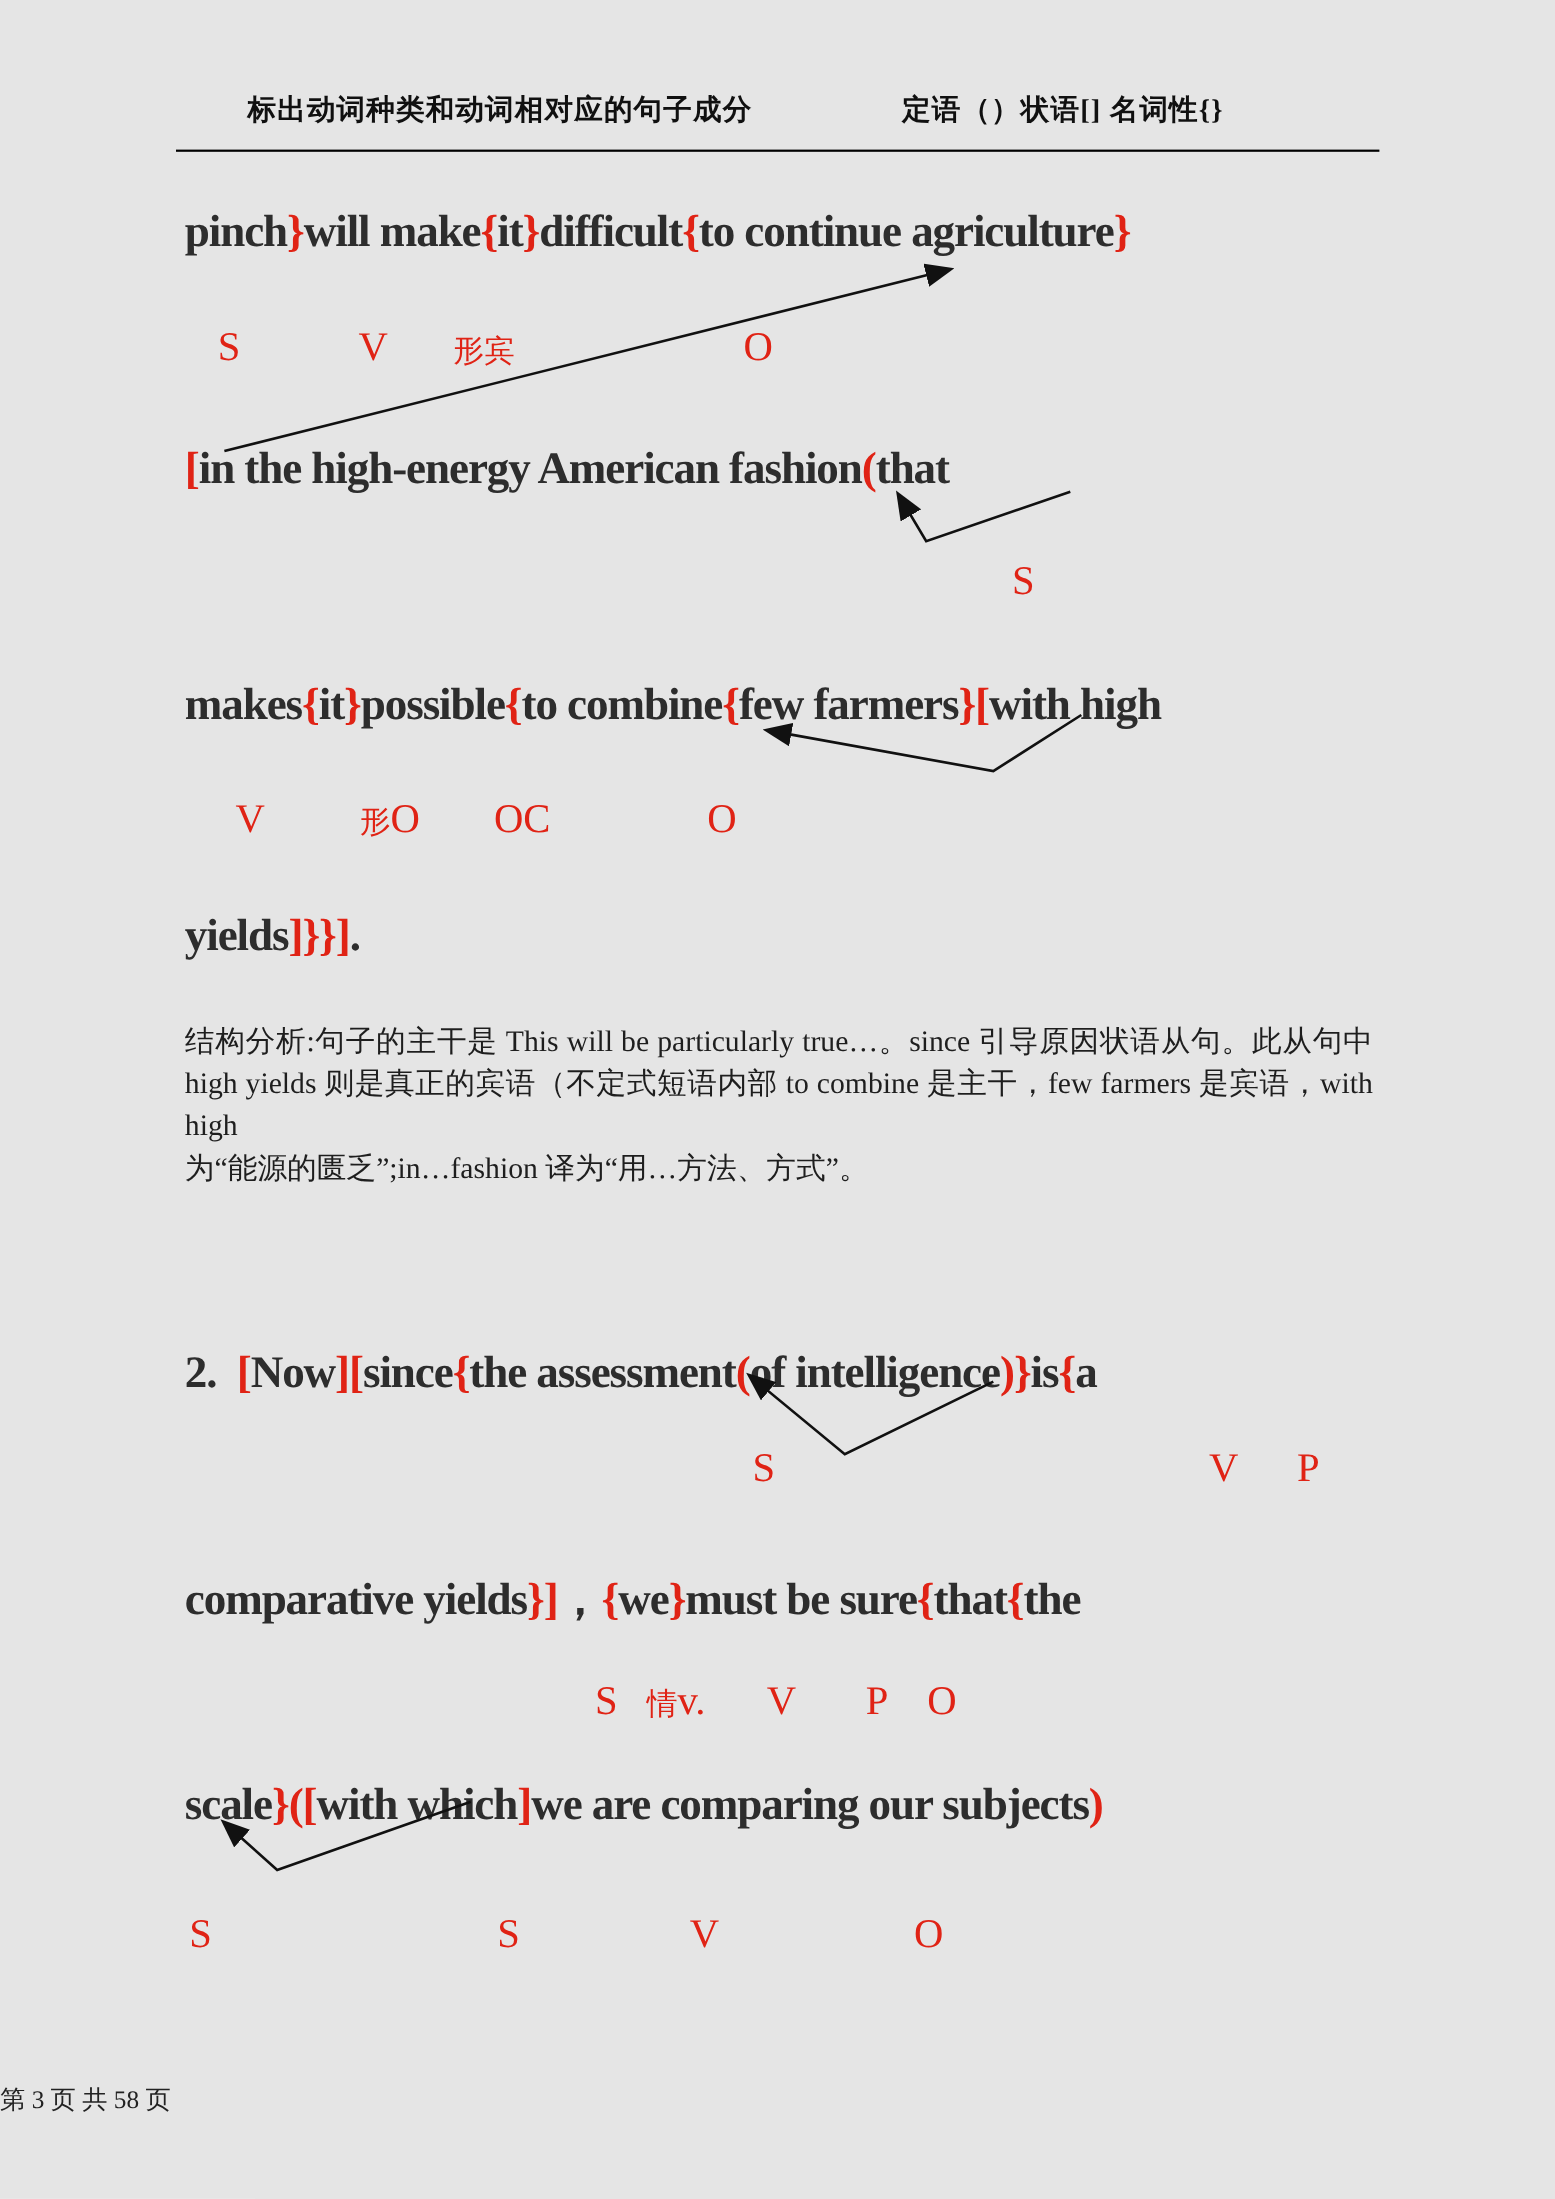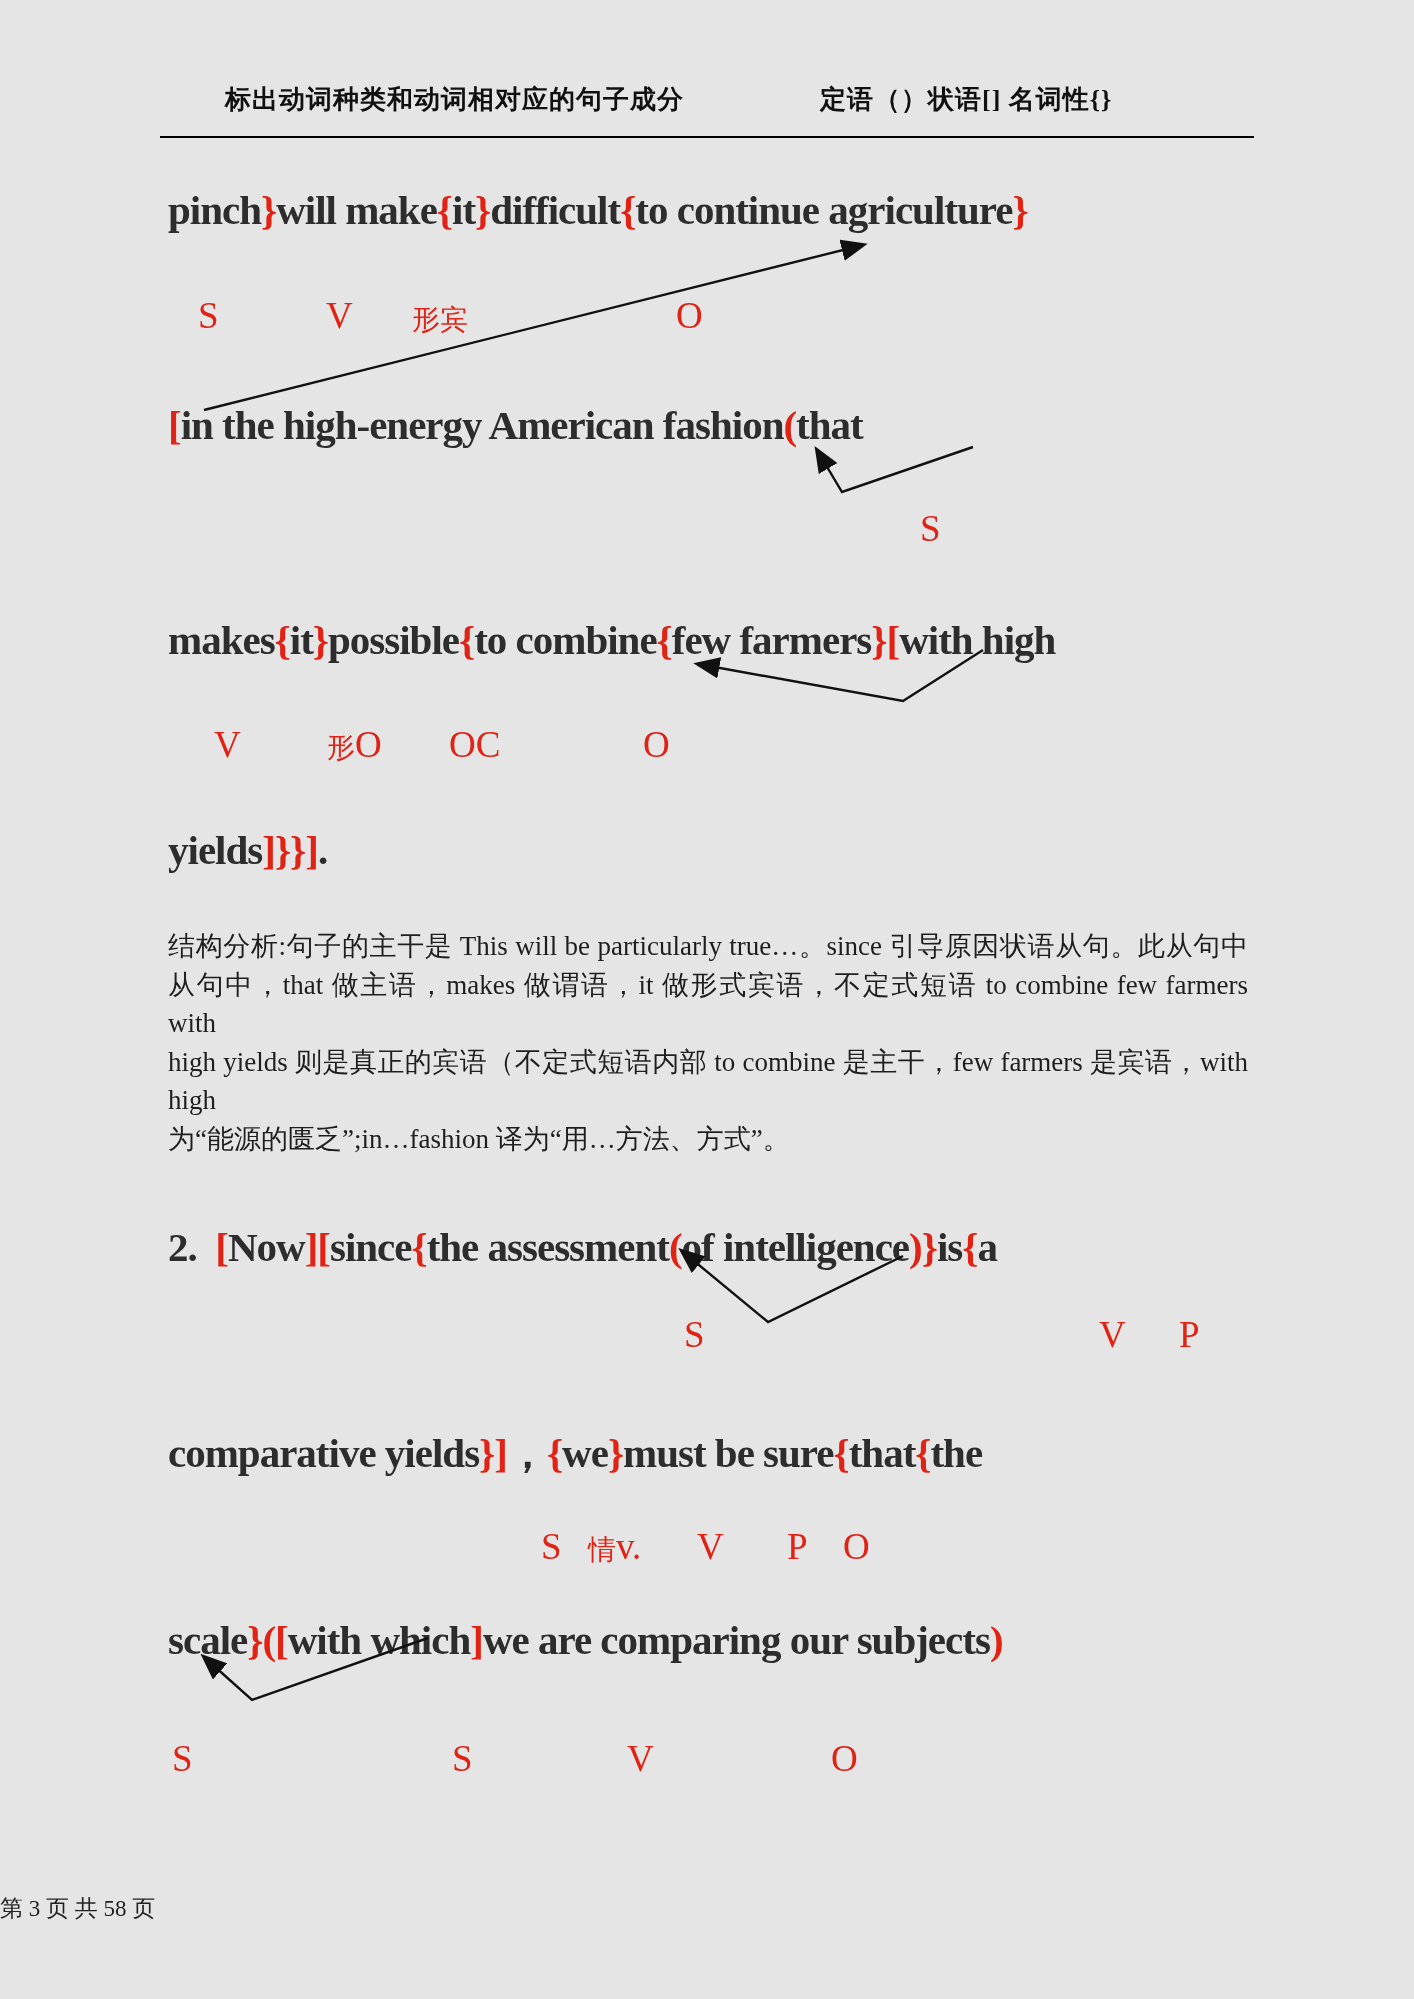--- a/index.html
+++ b/index.html
@@ -83,21 +83,20 @@
 
   <span class="lbl" style="left:920px;top:510px;">S</span>
 
   <span class="lbl" style="left:214px;top:726px;">V</span>
   <span class="lbl" style="left:327px;top:726px;"><span class="seg-rc">形</span><span class="seg-r">O</span></span>
   <span class="lbl" style="left:436px;top:726px;margin-left:13px;">OC</span>
   <span class="lbl" style="left:643px;top:726px;">O</span>
 
   <div class="para">
     <div class="para-line">结构分析:句子的主干是 This will be particularly true…。since 引导原因状语从句。此从句中</div>
-    <div class="para-line">从句中，that 做主语，makes 做谓语，it 做形式宾语，不定式短语 to combine few farmers with</div>
     <div class="para-line">high yields 则是真正的宾语（不定式短语内部 to combine 是主干，few farmers 是宾语，with high</div>
     <div class="para-line">为“能源的匮乏”;in…fashion 译为“用…方法、方式”。</div>
   </div>
 
   <span class="lbl" style="left:684px;top:1316px;">S</span>
   <span class="lbl" style="left:1099px;top:1316px;">V</span>
   <span class="lbl" style="left:1179px;top:1316px;">P</span>
 
   <span class="lbl" style="left:541px;top:1528px;">S</span>
   <span class="lbl" style="left:588px;top:1528px;"><span class="seg-rc">情</span><span class="seg-r">v.</span></span>

